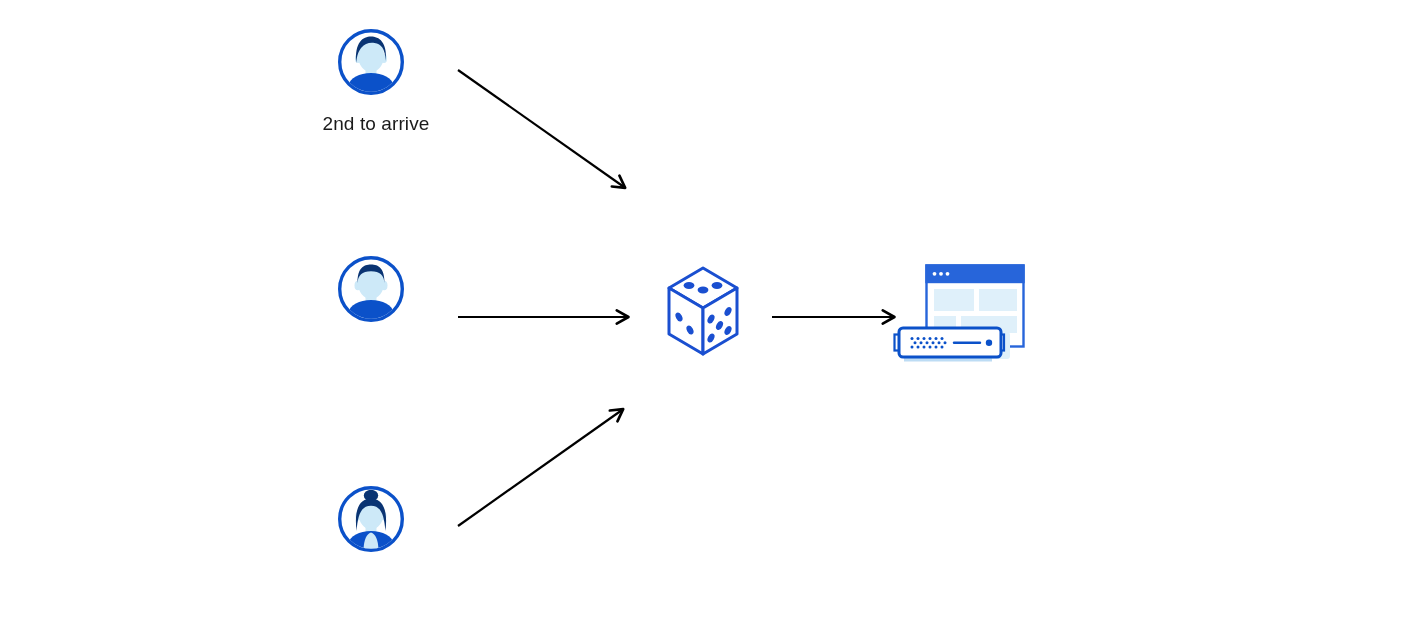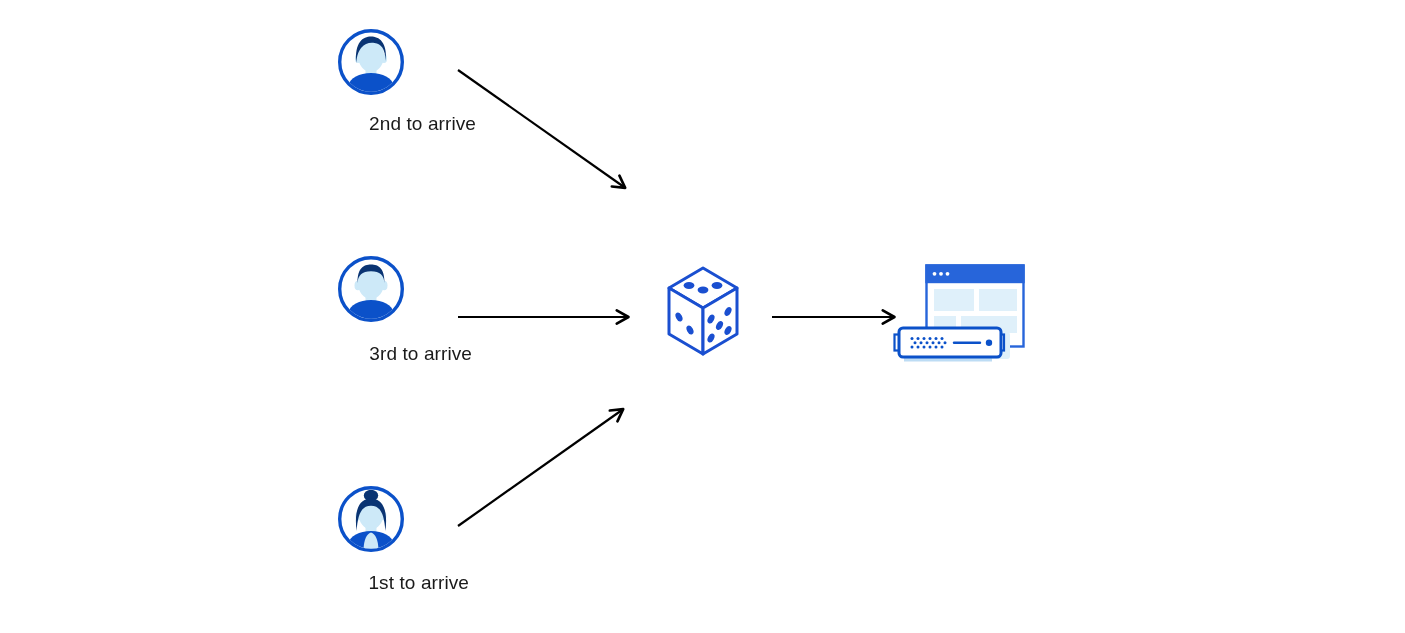--- a/index.html
+++ b/index.html
@@ -9,21 +9,21 @@
     width:1405px;height:633px;
     background:#ffffff;
     overflow:hidden;
   }
   .arrows-layer{position:absolute;left:0;top:0;width:1405px;height:633px;}
   .node{position:absolute;}
   .avatar{width:66px;height:66px;display:block;}
   .node-label{
     position:absolute;
     width:200px;
-    text-align:right;
+    text-align:center;
     font-size:19px;
     line-height:23px;
     color:#1a1a1a;
     letter-spacing:.1px;
   }
   .dice-box{left:666px;top:265px;width:74px;height:92px;}
   .origin-box{left:893px;top:262px;width:135px;height:105px;}
 </style>
 </head>
 <body>
@@ -73,21 +73,20 @@
       <g clip-path="url(#cpB)">
         <rect x="27.5" y="34" width="11" height="14" fill="#CDE9F8"></rect>
         <ellipse cx="19.8" cy="29.5" rx="3.3" ry="4.8" fill="#CDE9F8"></ellipse>
         <ellipse cx="46.2" cy="29.5" rx="3.3" ry="4.8" fill="#CDE9F8"></ellipse>
         <path d="M33,11 C41.5,11 46.2,18 46.2,26.5 C46.2,35.5 40.2,43 33,43 C25.8,43 19.8,35.5 19.8,26.5 C19.8,18 24.5,11 33,11 Z" fill="#CDE9F8"></path>
         <path d="M19.5,27 C19.5,12 25.5,8.5 33,8.5 C40.5,8.5 46.5,12 46.5,27 C46,19.5 42,15.2 33,15.2 C24,15.2 20,19.5 19.5,27 Z" fill="#0A3473"></path>
         <path d="M33,44 C45,44 53.5,49 56.5,57 L56.5,66 L9.5,66 L9.5,57 C12.5,49 21,44 33,44 Z" fill="#0B51C9"></path>
       </g>
     </svg>
   </div>
-  <div class="node-label" style="left:272px;top:342px;">3rd to arrive</div>
 
   <div class="node" style="left:338px;top:486px;">
     <svg class="avatar" viewBox="0 0 66 66">
       <defs>
           <clipPath id="cpC">
             <circle cx="33" cy="33" r="29.7"></circle>
           </clipPath>
         </defs>
       <circle cx="33" cy="33" r="31.3" fill="#ffffff" stroke="#0B51C9" stroke-width="3.4"></circle>
       <g clip-path="url(#cpC)">
@@ -95,21 +94,20 @@
         <rect x="27.5" y="36" width="11" height="12" fill="#CDE9F8"></rect>
         <ellipse cx="20.5" cy="30" rx="2.9" ry="4.4" fill="#CDE9F8"></ellipse>
         <ellipse cx="45.5" cy="30" rx="2.9" ry="4.4" fill="#CDE9F8"></ellipse>
         <path d="M33,13.5 C41,13.5 45.5,20 45.5,27.8 C45.5,36.3 39.8,43.5 33,43.5 C26.2,43.5 20.5,36.3 20.5,27.8 C20.5,20 25,13.5 33,13.5 Z" fill="#CDE9F8"></path>
         <path d="M18.6,45 C15.5,21 23,12.5 33,12.5 C43,12.5 50.5,21 47.4,45 C46.2,30 43.5,19.8 33,19.8 C22.5,19.8 19.8,30 18.6,45 Z" fill="#0A3473"></path>
         <path d="M33,45 C45,45 53.5,50 56.5,58 L56.5,66 L9.5,66 L9.5,58 C12.5,50 21,45 33,45 Z" fill="#0B51C9"></path>
         <path d="M25.5,66 C25.5,55 27.8,48.5 33,46.5 C38.2,48.5 40.5,55 40.5,66 Z" fill="#CDE9F8"></path>
       </g>
     </svg>
   </div>
-  <div class="node-label" style="left:269px;top:571px;">1st to arrive</div>
 
   <div class="node dice-box">
     <svg width="74" height="92" viewBox="0 0 74 92">
       <g stroke="#1A4FD0" stroke-width="3" stroke-linejoin="round" fill="#ffffff">
         <path d="M37,3 L71,23 L37,43 L3,23 Z"></path>
         <path d="M3,23 L37,43 L37,89 L3,69 Z"></path>
         <path d="M71,23 L37,43 L37,89 L71,69 Z"></path>
       </g>
       <g fill="#1A4FD0">
         <ellipse cx="23" cy="20.5" rx="5.4" ry="3.4"></ellipse>

